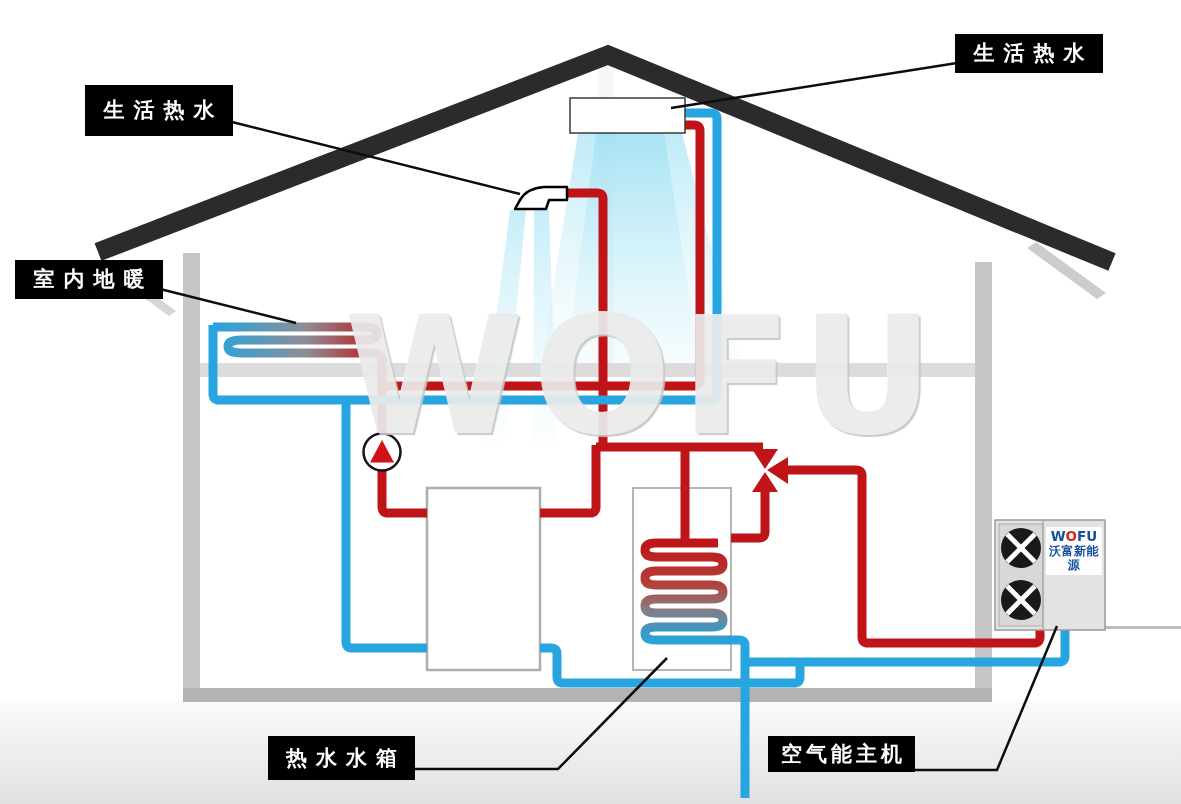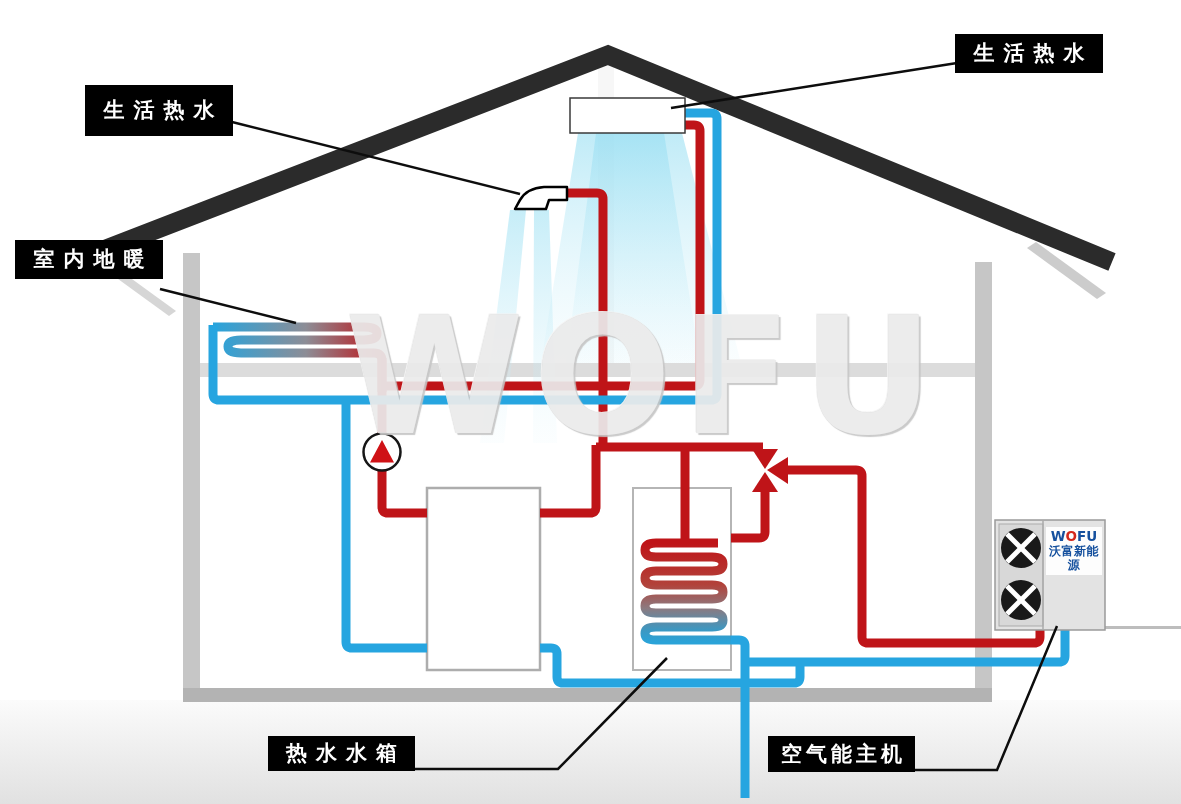--- a/index.html
+++ b/index.html
@@ -16,22 +16,22 @@
   }
   .callout{
     position:absolute;z-index:4;background:#000;color:#fff;
     display:flex;align-items:center;justify-content:center;
     font-weight:700;font-size:21px;line-height:1;white-space:nowrap;
   }
   .ls9{letter-spacing:9px;text-indent:9px;}
   .ls3{letter-spacing:4px;text-indent:4px;text-align:right;}
   #co-dhw{left:85px;top:85px;width:148px;height:51px;}
   #co-ac{left:955px;top:34px;width:148px;height:39px;}
-  #co-floor{left:15px;top:240px;width:148px;height:39px;}
-  #co-tank{left:268px;top:736px;width:147px;height:35px;}
+  #co-floor{left:15px;top:260px;width:148px;height:39px;}
+  #co-tank{left:268px;top:736px;width:147px;height:44px;}
   #co-hp{left:768px;top:736px;width:147px;height:36px;}
   .ou-logo{
     position:absolute;z-index:3;left:1046px;top:527px;width:56px;
     background:#fdfdfd;text-align:center;padding:2px 0 2px 0;
   }
   .ou-logo .wofu{font-size:13.5px;font-weight:800;letter-spacing:0;color:#15509e;line-height:1.1;}
   .ou-logo .wofu .o-red{color:#d3281c;}
   .ou-logo .cn{font-size:12px;font-weight:700;color:#15509e;letter-spacing:.5px;line-height:1.2;}
 </style>
 </head>

